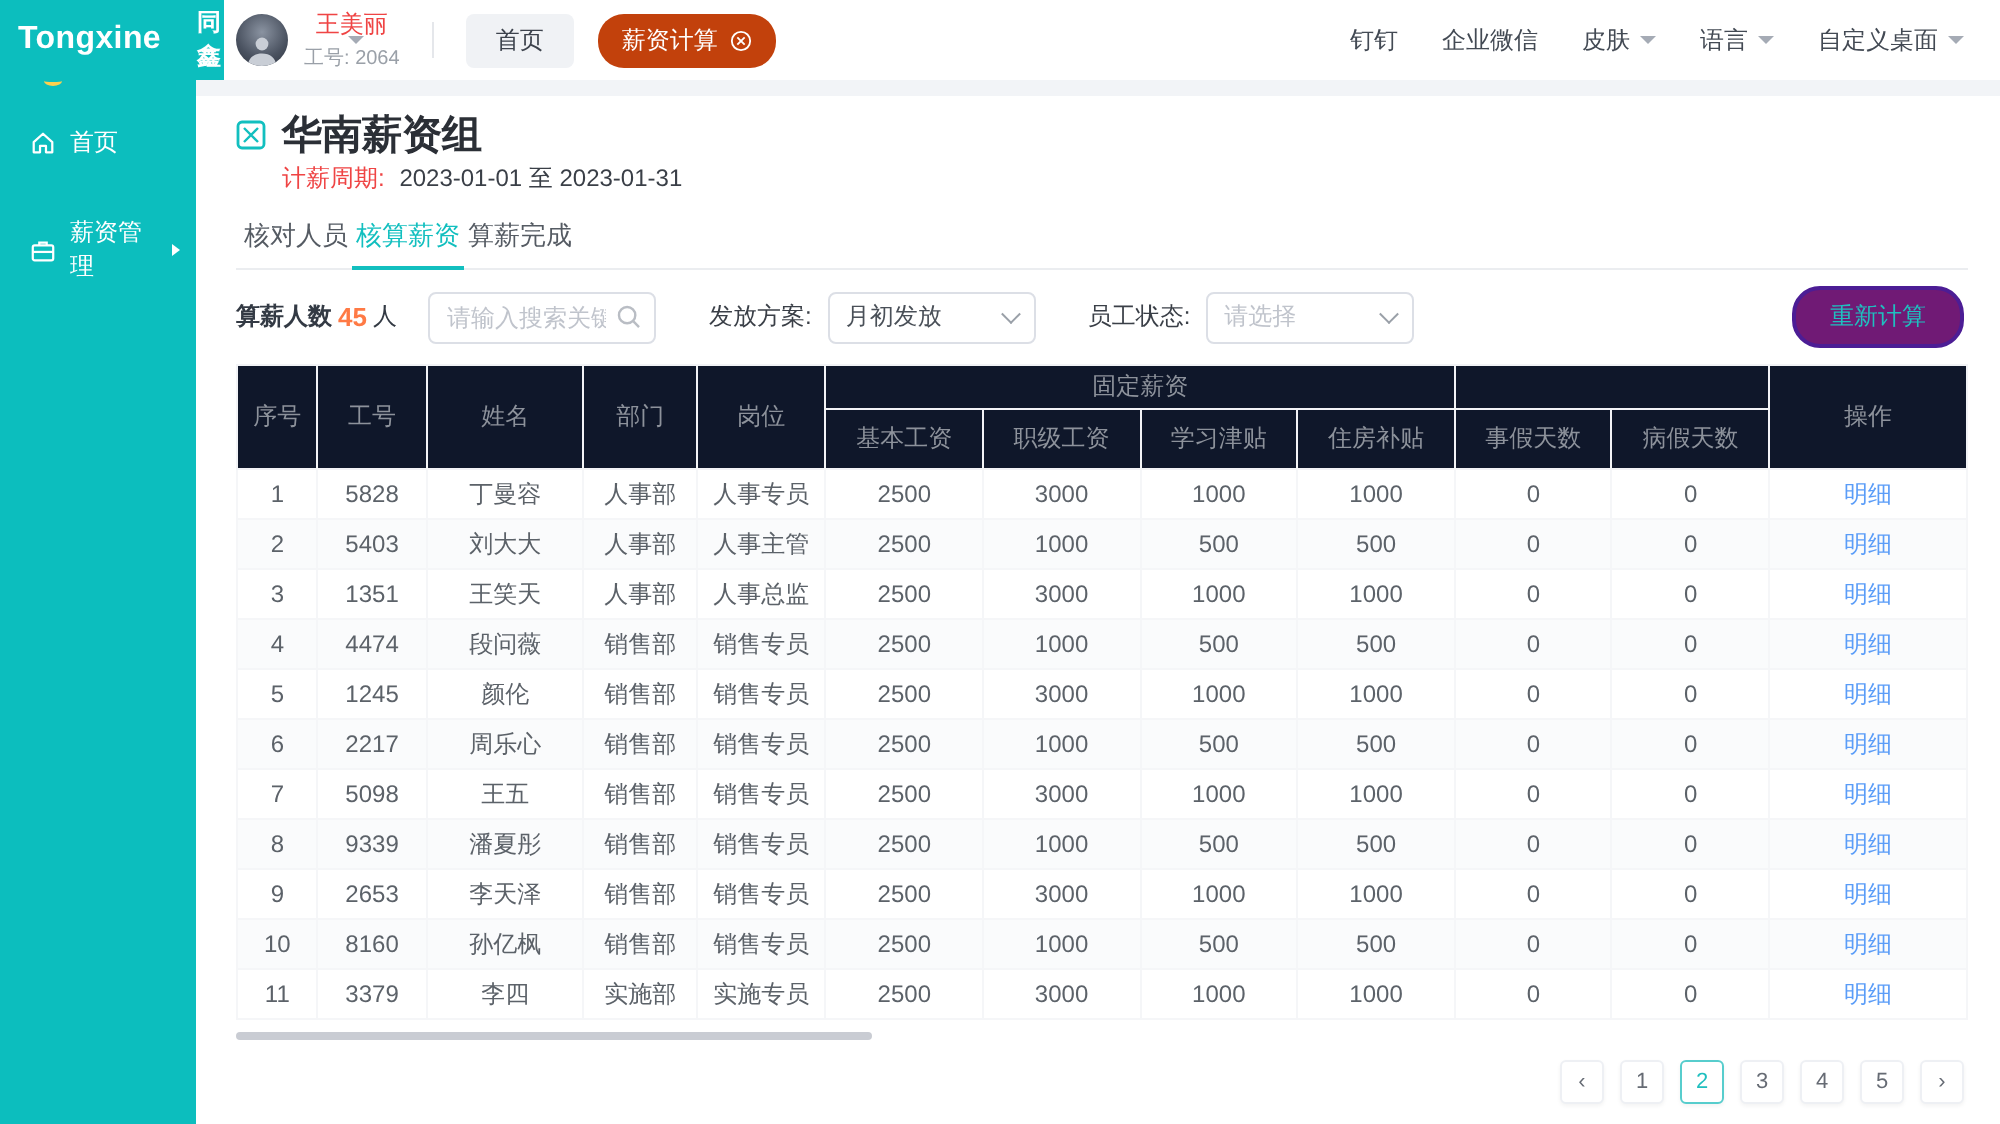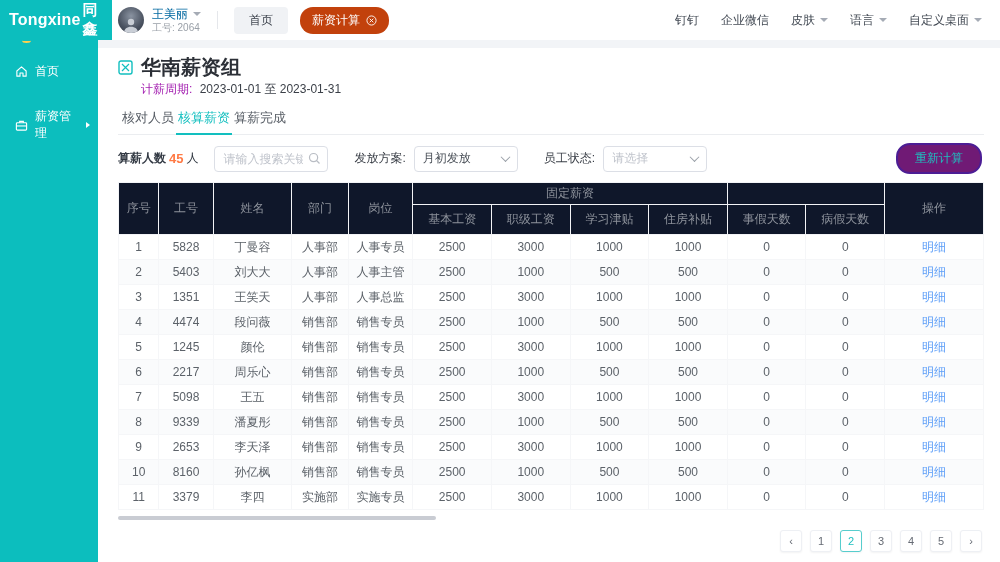--- a/index.html
+++ b/index.html
@@ -6,56 +6,56 @@
   html,body { width:1000px; height:562px; font-family:"Liberation Sans",sans-serif; background:#fff; }
   .app { position:relative; width:1000px; height:562px; overflow:hidden; background:#fff; }
 
   
   .sidebar { position:absolute; left:0; top:0; width:98px; height:562px; background:#0cbebe; z-index:2; }
   .logo-block { position:absolute; left:0; top:0; width:112px; height:40px; background:#0cbebe; z-index:3;
                 display:flex; align-items:center; padding-left:9px; }
   .logo-en { color:#fff; font-weight:bold; font-size:16px; letter-spacing:.2px; position:relative; }
   .logo-smile { position:absolute; left:22px; bottom:-3px; width:9px; height:5px;
                 border-bottom:2px solid #ffd04d; border-radius:50%; }
-  .logo-cn { color:#fff; font-weight:bold; font-size:15px; margin-left:2px; }
+  .logo-cn { color:#fff; font-weight:bold; font-size:12px; margin-left:18px; }
   .side-menu { padding-top:54px; }
   .side-item { display:flex; align-items:center; gap:7px; color:#fff; font-size:12px;
                padding:9px 8px 9px 15px; margin-bottom:10px; cursor:pointer; }
   .side-item .arrow { margin-left:4px; width:0; height:0; border-left:4px solid #fff;
                       border-top:3px solid transparent; border-bottom:3px solid transparent; }
   .side-item svg { flex:none; }
 
   
   .topbar { position:absolute; left:112px; top:0; right:0; height:40px; background:#fff;
             display:flex; align-items:center; padding:0 18px 0 6px; z-index:2; }
   .avatar { width:26px; height:26px; border-radius:50%; flex:none;
             background:radial-gradient(circle at 50% 35%, #8a93a1 0%, #4a5260 60%, #2e3440 100%);
             display:flex; align-items:flex-end; justify-content:center; overflow:hidden; }
   .userinfo { margin-left:8px; line-height:1; }
-  .user-name-row { display:flex; align-items:center; font-size:12px; color:#0369a1; }
+  .user-name-row { display:flex; align-items:center; font-size:12px; color:#ef4444;flex-direction:column; }
   .caret { width:0; height:0; border-left:4px solid transparent; border-right:4px solid transparent;
            border-top:4px solid #a5abb5; margin-left:5px; }
   .user-id { font-size:10px; color:#9aa0a8; margin-top:3px; }
   .tb-divider { width:1px; height:18px; background:#e5e7eb; margin:0 16px; }
   .btn-home { background:#f0f2f5; color:#3d434d; font-size:12px; padding:5px 15px; border:none;
               border-radius:4px; cursor:pointer; font-family:inherit; }
   .btn-calc { background:#c2410c; color:#fff; font-size:12px; padding:5px 12px; border:none; margin-left:12px;
               border-radius:13px; cursor:pointer; display:flex; align-items:center; gap:6px; font-family:inherit; }
   .right-links { margin-left:auto; display:flex; align-items:center; gap:22px; }
   .rlink { display:flex; align-items:center; gap:5px; font-size:12px; color:#434a54; cursor:pointer; }
   .rlink .caret { margin-left:0; }
 
   
   .gap-strip { position:absolute; left:98px; top:40px; right:0; height:8px; background:#f2f4f7; }
   .content { position:absolute; left:98px; top:48px; right:0; bottom:0; background:#fff;
              padding:10px 16px 0 20px; }
   .page-head { display:flex; align-items:center; gap:8px; height:18px; }
   .page-title { font-size:20px; font-weight:bold; color:#2b2f36; }
   .period { margin:5px 0 0 23px; font-size:12px; height:15px; }
-  .period-label { color:#a21caf; }
+  .period-label { color:#ef4444; }
   .period-value { color:#3a3f47; margin-left:4px; }
 
   .tabs { margin-top:8px; display:flex; border-bottom:1px solid #ebedf0; padding-left:2px; }
   .tab { font-size:13px; color:#555b63; padding:5px 2px 7px; cursor:pointer; position:relative; }
   .tab.active { color:#12bfbf; }
   .tab.active::after { content:""; position:absolute; left:0; right:0; bottom:-1px; height:2px; background:#12bfbf; }
 
   .filters { margin-top:10px; display:flex; align-items:center; height:27px; font-size:12px; }
   .count-label { color:#333a44; font-weight:bold; }
   .count-num { color:#ff7a45; font-weight:bold; margin:0 3px; font-size:13px;text-align:right; }

